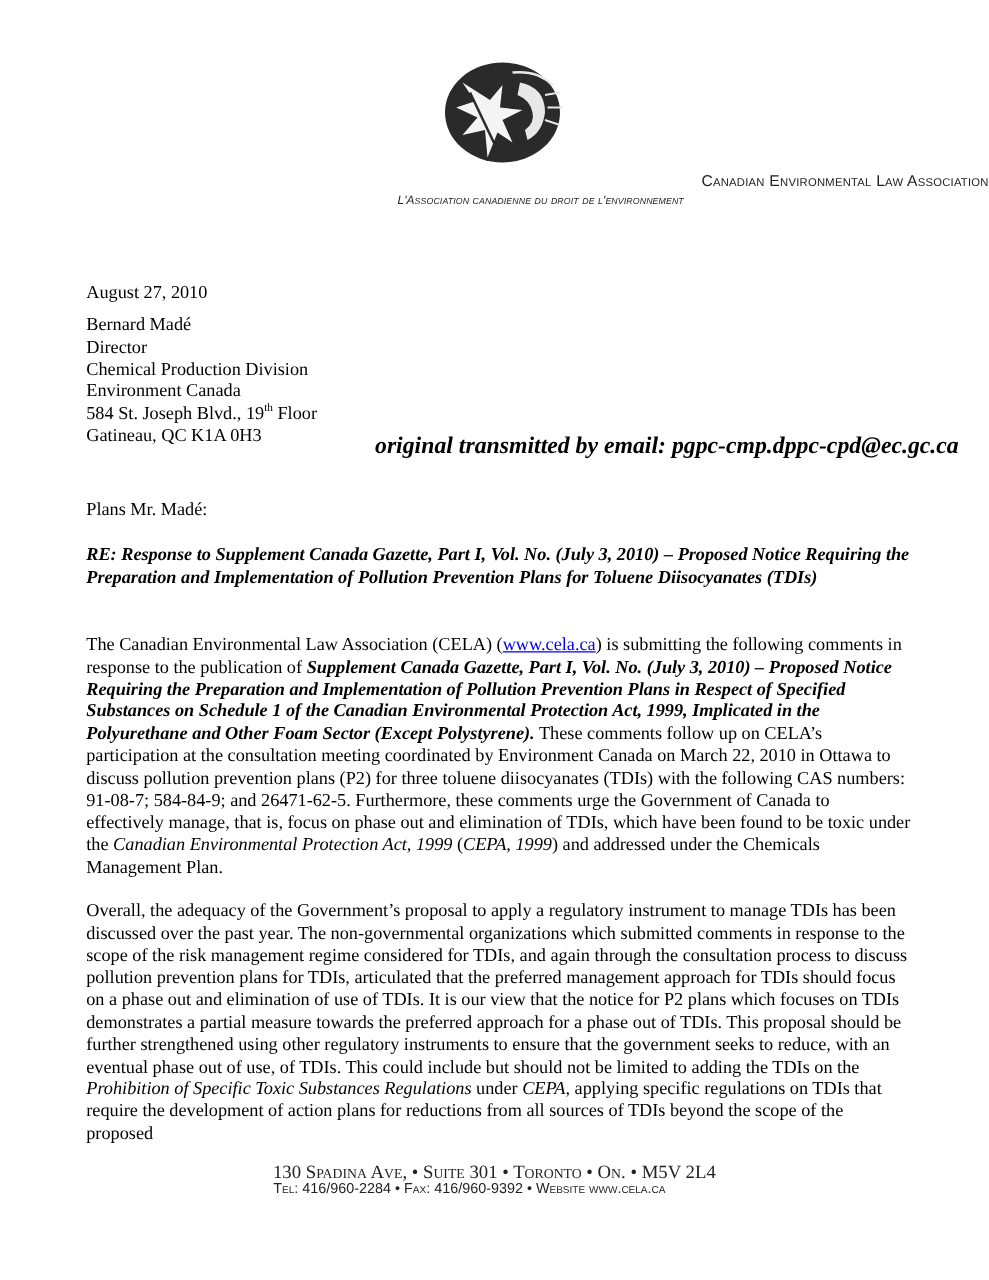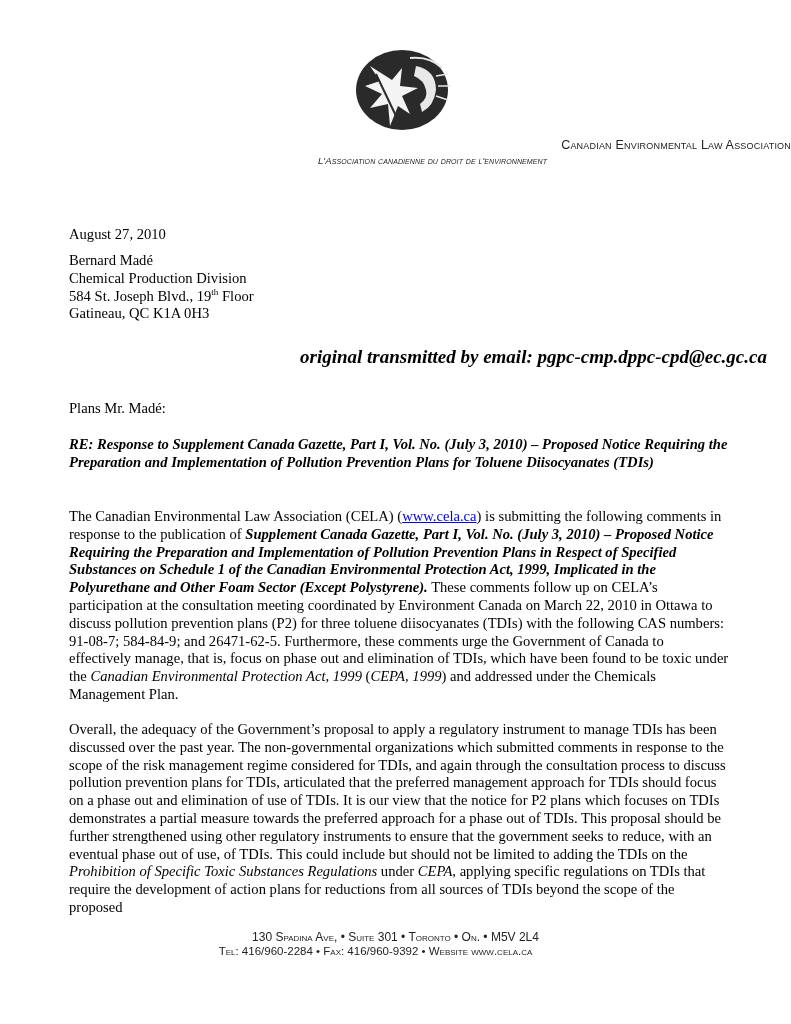--- a/index.html
+++ b/index.html
@@ -20,21 +20,21 @@
     .transmit { position: absolute; left: 300px; top: 346px; font-size: 19px; font-weight: bold;
                 font-style: italic; white-space: nowrap; }
     .salutation { top: 400px; }
     .re { top: 436px; font-weight: bold; font-style: italic; }
     .p1 { top: 508px; text-align: left; }
     .p2 { top: 721px; }
     .bi { font-weight: bold; font-style: italic; }
     .i { font-style: italic; }
     a.link { color: #0000ee; text-decoration: underline; }
     .footer1 { position: absolute; left: 0; width: 791px; top: 930px; text-align: center;
-               font-family: Liberation Sans, sans-serif; font-size: 12px; font-variant: small-caps; color: #222; }
+               font-family: Liberation Serif, serif; font-size: 15px; font-variant: small-caps; color: #222; }
     .footer2 { position: absolute; left: 0; width: 751px; top: 945px; text-align: center;
                font-family: "Liberation Sans", sans-serif; font-size: 11.5px; font-variant: small-caps; color: #222; }
   </style>
 </head>
 <body>
 
 <div class="logo">
   <svg width="120" height="90" viewBox="0 0 120 90">
     <ellipse cx="62" cy="44" rx="46" ry="40" fill="#2a2a2a"></ellipse>
     <path d="M30 20 L40 35 L25 40 L42 48 L30 62 L48 58 L50 80 L58 60 L70 68 L62 50 L78 42 L60 40 L62 22 L52 34 Z" fill="#f4f4f4"></path>
@@ -44,21 +44,23 @@
     <path d="M96 30 L108 28 M98 40 L110 40 M96 50 L108 54" stroke="#e8e8e8" stroke-width="1.5"></path>
   </svg>
 </div>
 <div class="org-name">Canadian Environmental Law Association</div>
 <div class="org-name-fr">L'Association canadienne du droit de l'environnement</div>
 
 <div class="text date">August 27, 2010</div>
 
 <div class="text address">
   <div>Bernard Madé</div>
+  <div>Director</div>
   <div>Chemical Production Division</div>
+  <div>Environment Canada</div>
   <div><span>584 St. Joseph Blvd., 19</span><sup>th</sup><span> Floor</span></div>
   <div>Gatineau, QC  K1A 0H3</div>
 </div>
 
 <div class="transmit">original transmitted by email:  pgpc-cmp.dppc-cpd@ec.gc.ca</div>
 
 <div class="text salutation">Plans Mr. Madé:</div>
 
 <div class="text re">RE:  Response to Supplement Canada Gazette, Part I, Vol. No. (July 3, 2010) – Proposed Notice Requiring the Preparation and Implementation of Pollution Prevention Plans for Toluene Diisocyanates (TDIs)</div>
 

